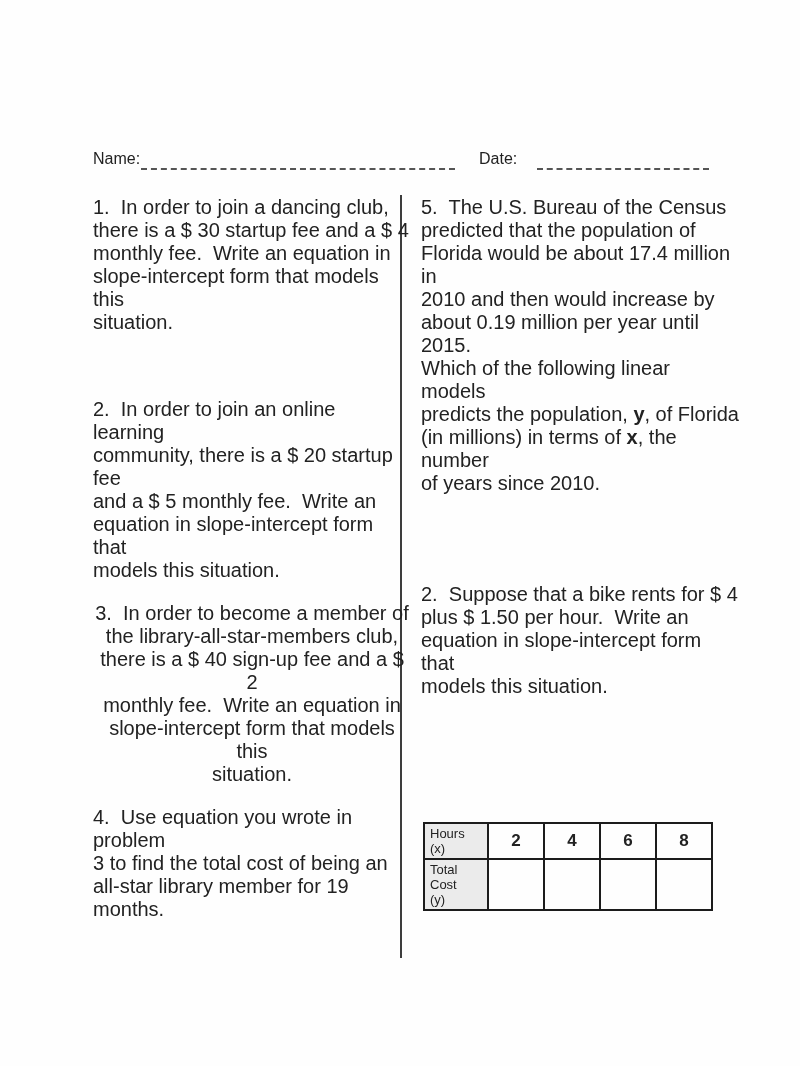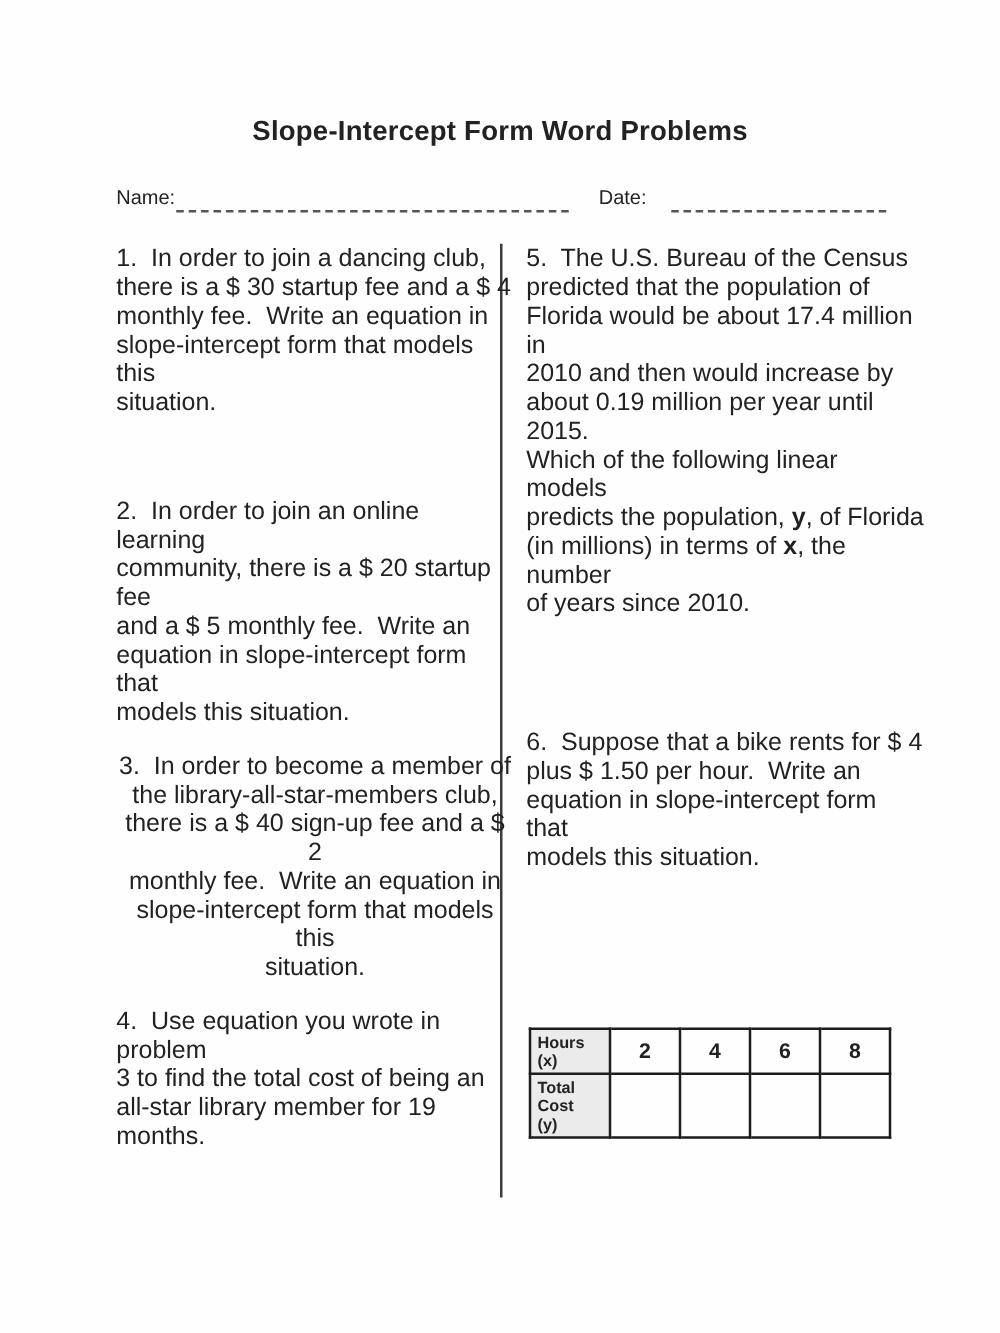--- a/index.html
+++ b/index.html
@@ -71,40 +71,39 @@
   .cost-table td {
     border: 2px solid #1c1c1c;
     height: 36px;
     padding: 0;
     box-sizing: border-box;
   }
   .cost-table td.hdr {
     width: 64px;
     background: #ebebeb;
     font-size: 13px;
-    font-weight: bold;
+    font-weight: normal;
     line-height: 15px;
     padding: 2px 12px 2px 5px;
     white-space: pre-line;
     vertical-align: middle;
   }
   .cost-table td.val {
     width: 56px;
     text-align: center;
     vertical-align: middle;
     font-size: 17px;
     font-weight: bold;
   }
 </style>
 </head>
 <body>
 
 <div class="page">
 
-  <h1 class="abs title">Slope-Intercept Form Word Problems</h1>
 
   <span class="abs name-label">Name:</span>
   <span class="abs name-line"></span>
   <span class="abs date-label">Date:</span>
   <span class="abs date-line"></span>
 
   <div class="abs divider"></div>
 
   <div class="abs block p1">1.  In order to join a dancing club,
 there is a $ 30 startup fee and a $ 4
@@ -130,21 +129,21 @@
 predicted that the population of
 Florida would be about 17.4 million in
 2010 and then would increase by
 about 0.19 million per year until 2015.
 Which of the following linear models
 predicts the population, </span><b>y</b><span>, of Florida
 (in millions) in terms of </span><b>x</b><span>, the number
 of years since 2010.</span></div>
 
 
-  <div class="abs block p6">6.  Suppose that a bike rents for $ 4
+  <div class="abs block p6">2.  Suppose that a bike rents for $ 4
 plus $ 1.50 per hour.  Write an
 equation in slope-intercept form that
 models this situation.</div>
 
   <table class="abs cost-table">
     <tbody>
         <tr>
       <td class="hdr">Hours
 (x)</td>
       <td class="val">2</td>

